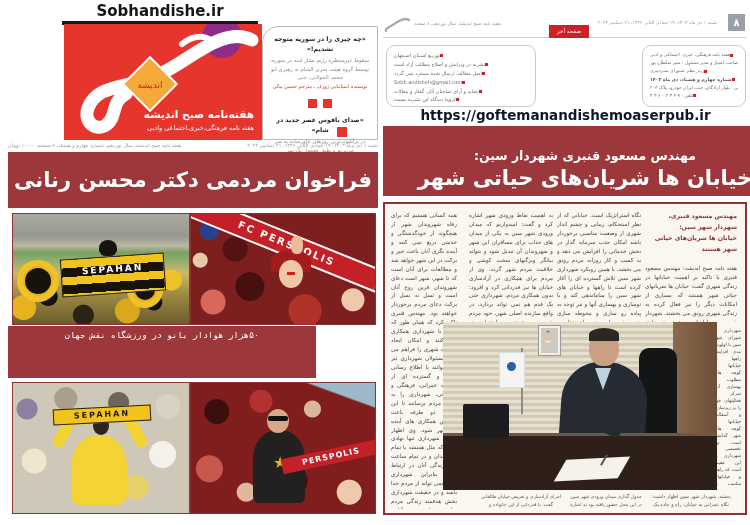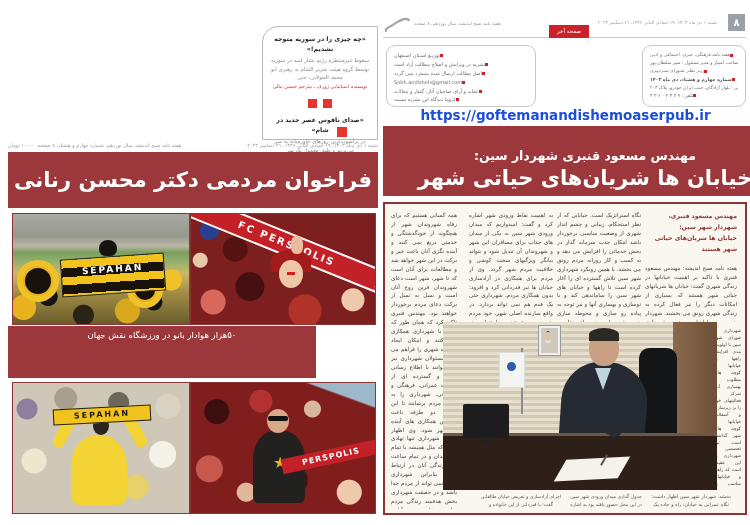--- a/index.html
+++ b/index.html
@@ -21,21 +21,21 @@
   .t-byline{font-size:5px;color:#d4372e;margin-top:2px;}
   .t-byline2{font-size:6px;color:#d4372e;font-weight:bold;margin-top:2px;}
   .sep-squares{margin:4px 0 3px 0;}
   .sep-squares i{display:inline-block;width:9px;height:9px;background:#e6352c;margin:0 3px;}
   .corner-sq{position:absolute;right:30px;bottom:2px;width:10px;height:10px;background:#e6352c;}
   
   #dateline{left:8px;top:142px;width:370px;display:flex;justify-content:space-between;
             font-size:5px;color:#9a9a9a;}
   .maroon{background:#9c383b;color:#fff;text-align:center;}
   #banner1{left:8px;top:152px;width:370px;height:56px;font-weight:bold;font-size:21px;line-height:56px;}
-  #banner2{left:8px;top:326px;width:308px;height:52px;}
+  #banner2{left:8px;top:326px;width:308px;height:52px;font-family:Liberation Mono, monospace;}
   #banner2 .k{font-size:8.5px;padding-top:4px;}
   #banner2 .t{font-size:22px;font-weight:bold;line-height:1.3;}
   
   .photo{border:1px solid #8d3336;overflow:hidden;}
   #photoA{left:12px;top:213px;width:176px;height:110px;
      background:linear-gradient(180deg,#a9aaa2 0%,#97988e 20%,#bab7a5 29%,#7ca05e 35%,#8fae6d 42%,#cdb868 54%,#a08c44 72%,#6b5d2c 100%);}
   #photoA .dots{position:absolute;inset:0;background-image:
      radial-gradient(circle at 10% 55%, #f0c22a 11px, transparent 12px),
      radial-gradient(circle at 20% 75%, #141414 9px, transparent 10px),
      radial-gradient(circle at 6% 85%, #e7b21e 12px, transparent 13px),
@@ -108,21 +108,21 @@
   #pagenum{left:728px;top:14px;width:17px;height:17px;background:#9aa0a6;color:#fff;font-weight:bold;
      font-size:10px;text-align:center;line-height:17px;}
   .info-box{border:1.2px solid #c9c9c9;border-radius:9px;box-sizing:border-box;padding:5px 7px;}
   #info-left{left:386px;top:45px;width:150px;height:62px;font-size:5px;color:#6d6d6d;}
   #info-right{left:642px;top:45px;width:104px;height:62px;font-size:4.6px;color:#6d6d6d;}
   .bline{display:flex;align-items:center;justify-content:flex-end;line-height:1.78;white-space:nowrap;overflow:hidden;}
   .bline i{display:inline-block;width:3px;height:3px;background:#cb2128;margin-right:3px;flex:0 0 auto;}
   .bline.bold{font-weight:bold;color:#555;}
   #center-logo{left:540px;top:41px;width:100px;height:66px;}
   #center-logo .cap{position:absolute;bottom:0;width:100%;text-align:center;font-size:4px;color:#9a9a9a;}
-  #url-line{left:385px;top:107px;width:361px;text-align:center;color:#1d4ed8;font-weight:bold;font-size:13.5px;}
+  #url-line{left:385px;top:107px;width:361px;text-align:center;color:#0f172a;font-weight:bold;font-size:13.5px;}
   
   #headline-box{left:383px;top:126px;width:404px;height:70px;box-sizing:border-box;padding-top:22px;}
   #headline-box .hk{font-size:12.5px;font-weight:bold;}
   #headline-box .hm{font-size:21px;font-weight:bold;margin-top:3px;}
   #article-box{left:383px;top:202px;width:364px;height:313px;border:2px solid #8d3336;background:#faf7f0;
      box-sizing:border-box;}
   .acol{position:absolute;font-size:5.6px;color:#454545;text-align:justify;line-height:1.6;overflow:hidden;}
   #kicker{position:absolute;right:8px;top:7px;width:92px;color:#8d3336;font-weight:bold;font-size:6.2px;
      line-height:1.75;text-align:right;}
   #acol1{right:8px;top:60px;width:92px;height:58px;}
@@ -163,21 +163,35 @@
      transform:skewX(-32deg) rotate(-3deg);}
   #photo-man .arm{position:absolute;left:136px;top:96px;width:44px;height:12px;background:#252a33;
      border-radius:6px;transform:rotate(28deg);}
   #photo-man .pen{position:absolute;left:160px;bottom:24px;width:2px;height:12px;background:#555;transform:rotate(30deg);}
 </style>
 </head>
 <body>
 
 <div id="page">
 
-
+  <div id="site-url" class="abs">Sobhandishe.ir</div>
+
+  <div id="logo-box" class="abs">
+    <svg width="198" height="116" viewBox="0 0 198 116">
+      <circle cx="158" cy="14" r="20" fill="#8f2c86"></circle>
+      <path d="M188 16 C160 2 128 34 100 48 C66 66 34 58 24 84 C19 98 32 108 42 101 C54 93 46 78 62 70" stroke="#ffffff" stroke-width="13" fill="none" stroke-linecap="round"></path>
+      <path d="M118 20 C130 10 146 10 150 22" stroke="#ffffff" stroke-width="6" fill="none" stroke-linecap="round"></path>
+      <g transform="translate(86,60) rotate(45)">
+        <rect x="-19" y="-19" width="38" height="38" fill="#f6a93b" stroke="#fff" stroke-width="2"></rect>
+        <text x="0" y="4" transform="rotate(-45)" text-anchor="middle" font-size="9" fill="#c22b24" font-family="DejaVu Sans, sans-serif">اندیشه</text>
+      </g>
+    </svg>
+    <div class="wname">هفته‌نامه صبح اندیشه</div>
+    <div class="wdesc">هفته نامه فرهنگی،خبری،اجتماعی وادبی</div>
+  </div>
 
   <div id="teaser-box" class="abs rtl">
     <div class="t-title">«چه چیزی را در سوریه متوجه نشدیم!»</div>
     <div class="t-body">سقوط غیرمنتظره رژیم بشار اسد در سوریه توسط گروه هیئت تحریر الشام به رهبری ابو محمد الجولانی، حتی</div>
     <div class="t-byline">نویسنده اسپانیایی ژوزف ـ مترجم حسین مالی</div>
     <div class="sep-squares"><i></i><i></i></div>
     <div class="t-title">«صدای ناقوس عصر جدید در شام»</div>
     <div class="t-body">در پرآشوب‌ترین روزهای خاورمیانه به سر می‌بریم و طبق معمول یک سر</div>
     <div class="t-byline2">مهدی تدینی</div>
     <div class="corner-sq"></div>

